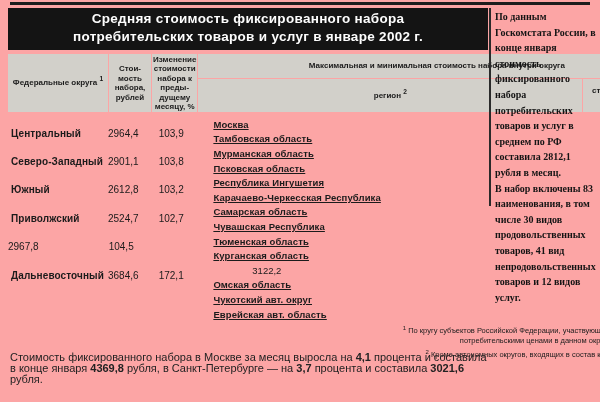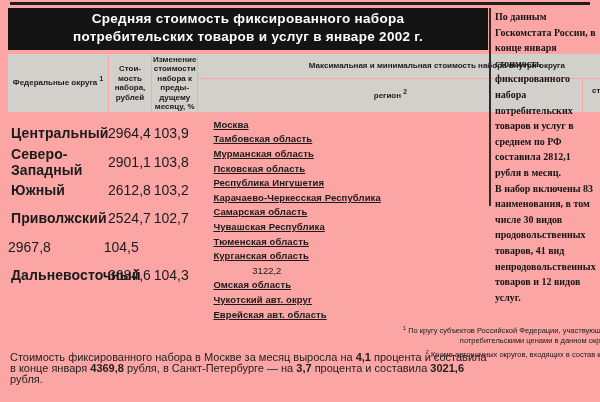--- a/index.html
+++ b/index.html
@@ -33,21 +33,21 @@
   .h-cost { width:42px; }
   .h-change { flex:1; }
 
   .right-head { height:58px; margin-left:1px; }
   .span-h { height:24px; }
   .sub-h { display:flex; height:33px; gap:1px; margin-top:1px; }
   .h-region { flex:1; }
   .h-rcost { width:92px; }
 
   .l-rows { padding-top:7px; }
-  .l-row { display:flex; height:28.4px; align-items:center; font-size:14px; }
+  .l-row { display:flex; height:28.4px; align-items:center; font-size:10px; }
   .l-name { width:100px; font-weight:bold; padding-left:3px; box-sizing:border-box; letter-spacing:0.1px; }
   .l-cost { width:42px; text-align:left; }
   .l-change { flex:1; text-align:center; padding-right:5px; }
 
   .r-rows { padding-top:5px; padding-left:16px; }
   .r-row { display:flex; height:14.6px; align-items:center; font-size:9.5px; }
   .r-name { flex:1; font-weight:bold; letter-spacing:0.1px;text-decoration:underline; }
   .r-cost { width:68px; text-align:right; padding-right:22px; }
 
   .fnotes { margin-top:5px; margin-left:200px; width:278px; font-size:7.5px; line-height:10px; text-align:center; }
@@ -110,21 +110,21 @@
               <span class="l-cost">2524,7</span>
               <span class="l-change">102,7</span>
             </div>
             <div class="l-row">
               <span class="l-cost">2967,8</span>
               <span class="l-change">104,5</span>
             </div>
             <div class="l-row">
               <span class="l-name">Дальневосточный</span>
               <span class="l-cost">3684,6</span>
-              <span class="l-change">104,3</span>
+              <span class="l-change">172,1</span>
             </div>
           </div>
       </div>
 
       <div class="right-tbl">
         <div class="right-head">
           <div class="cell-h span-h">Максимальная и минимальная стоимость набора внутри округа</div>
           <div class="sub-h">
             <div class="cell-h h-region">
               <span><span>регион</span>&nbsp;<sup>2</sup></span>

